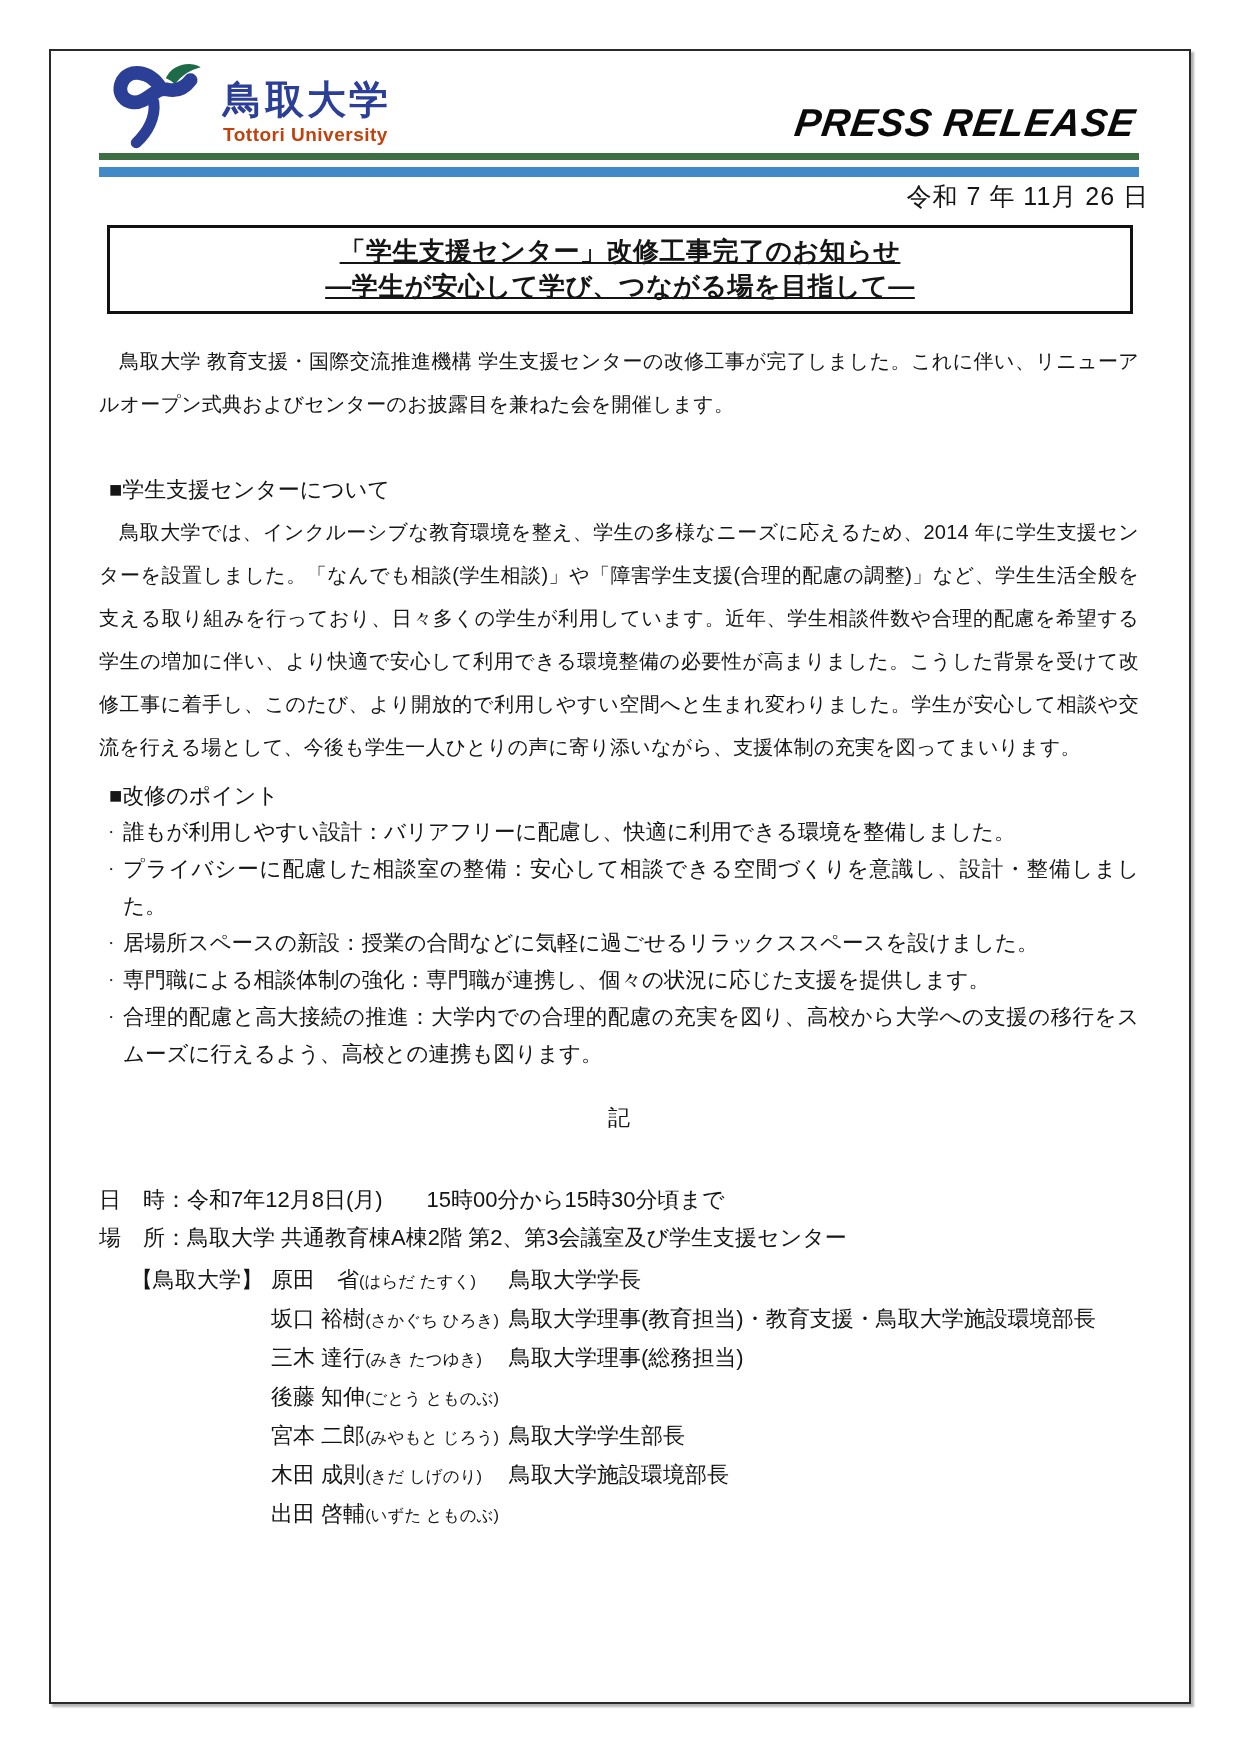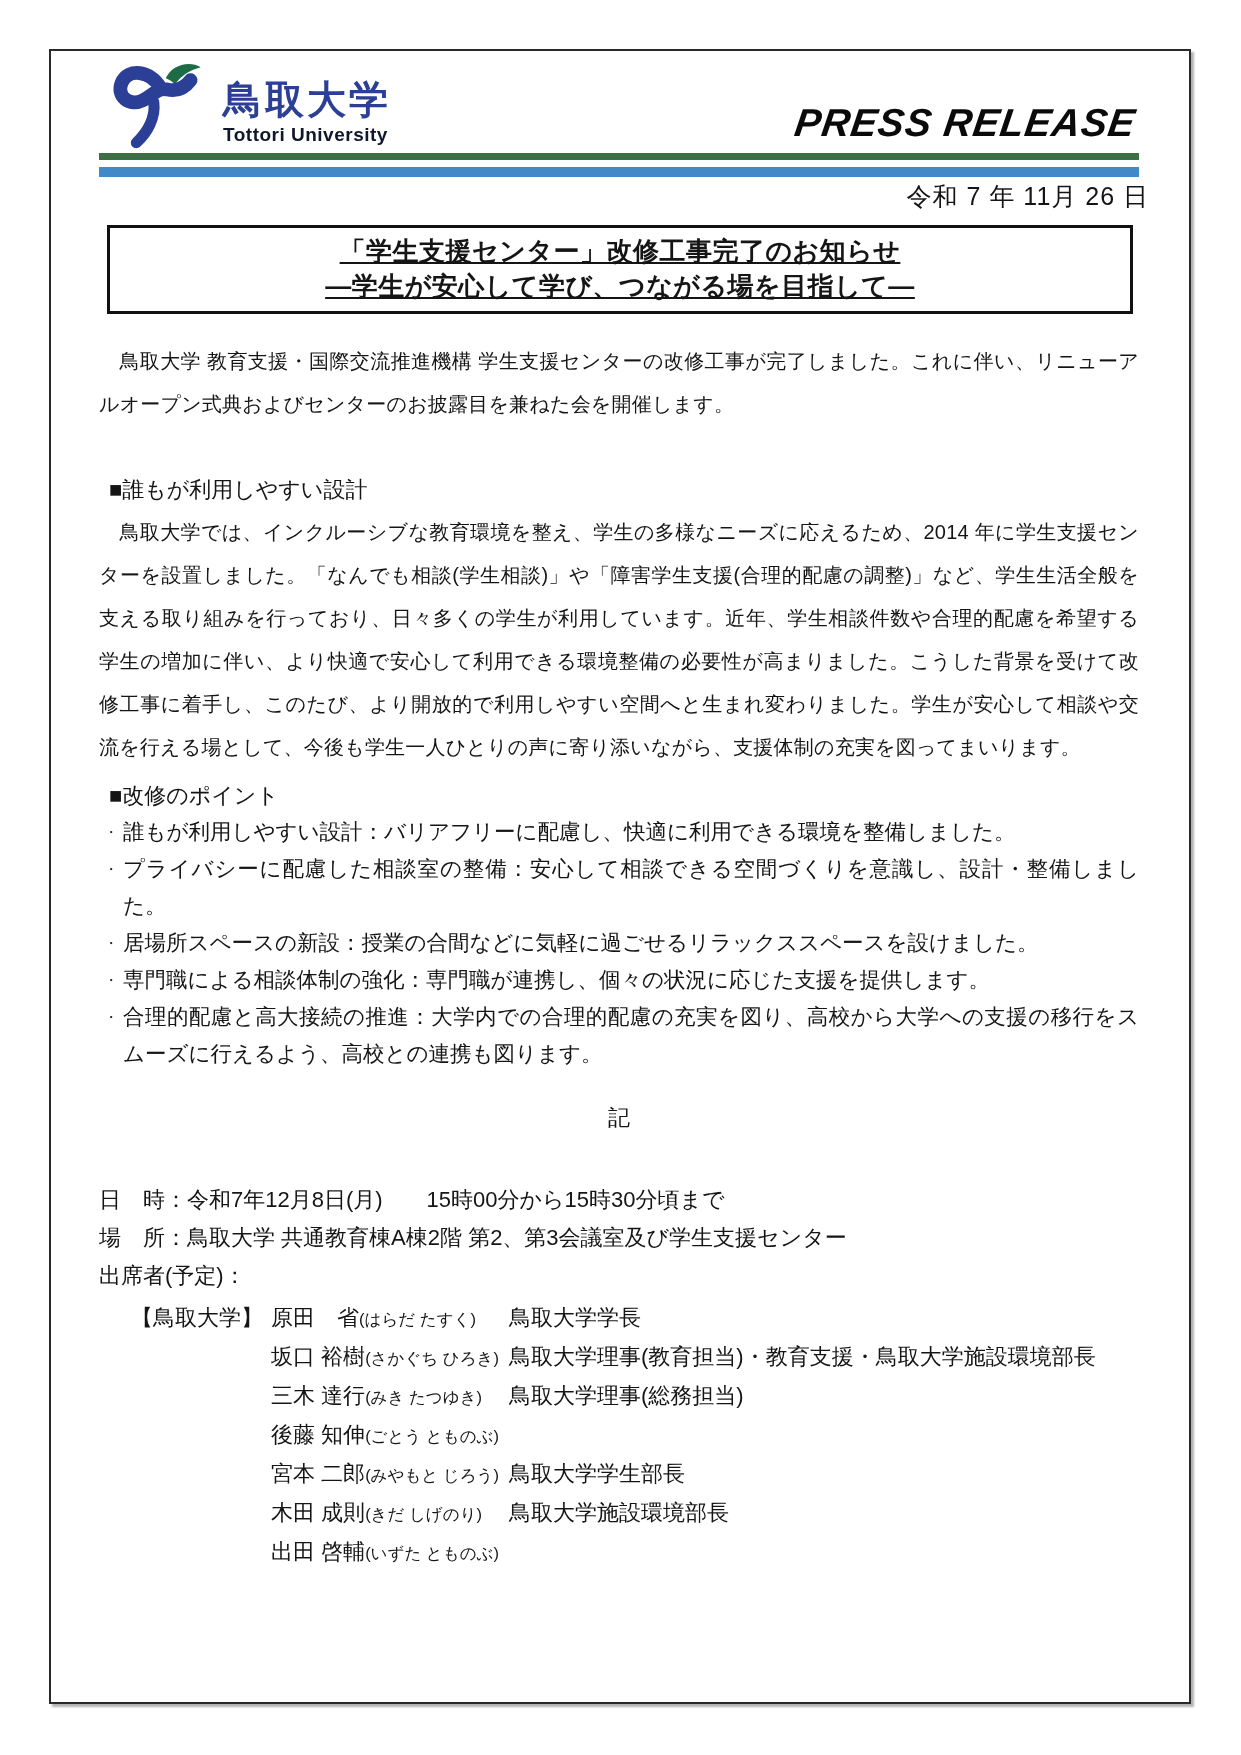--- a/index.html
+++ b/index.html
@@ -16,21 +16,21 @@
     border:2px solid #2a2a2a;
     box-shadow:3px 3px 2px rgba(0,0,0,0.30);
     overflow:hidden;
   }
   
   .header { position:relative; height:102px; }
   .logo { position:absolute; left:60px; top:8px; display:flex; align-items:flex-start; }
   .logo-mark { width:104px; height:92px; flex:none; }
   .logo-text { margin-left:8px; padding-top:18px; }
   .logo-jp { font-size:39px; font-weight:bold; color:#2b3f96; letter-spacing:3px; line-height:46px; }
-  .logo-en { font-size:19px; font-weight:bold; color:#0f172a; letter-spacing:0.5px; line-height:24px; }
+  .logo-en { font-size:19px; font-weight:bold; color:#c2410c; letter-spacing:0.5px; line-height:24px; }
   .press {
     position:absolute; right:54px; bottom:8px;
     font-size:39px; font-weight:bold; font-style:italic;
     letter-spacing:1px; transform:skewX(-8deg); color:#0a0a0a;
     white-space:nowrap;
   }
   
   .bar { margin-left:48px; margin-right:50px; }
   .bar-green { height:7px; background:#3d6e44; }
   .bar-blue  { height:10px; background:#4289c7; margin-top:7px; }
@@ -111,21 +111,21 @@
 
   <div class="date-line">令和 7 年 11月 26 日</div>
 
   <div class="title-box">
     <div>「学生支援センター」改修工事完了のお知らせ</div>
     <div>―学生が安心して学び、つながる場を目指して―</div>
   </div>
 
   <p class="para intro">　鳥取大学 教育支援・国際交流推進機構 学生支援センターの改修工事が完了しました。これに伴い、リニューアルオープン式典およびセンターのお披露目を兼ねた会を開催します。</p>
 
-  <div class="sec-heading about-heading">■誰もが利用しやすい設計</div>
+  <div class="sec-heading about-heading">■学生支援センターについて</div>
   <p class="para">　鳥取大学では、インクルーシブな教育環境を整え、学生の多様なニーズに応えるため、2014 年に学生支援センターを設置しました。「なんでも相談(学生相談)」や「障害学生支援(合理的配慮の調整)」など、学生生活全般を支える取り組みを行っており、日々多くの学生が利用しています。近年、学生相談件数や合理的配慮を希望する学生の増加に伴い、より快適で安心して利用できる環境整備の必要性が高まりました。こうした背景を受けて改修工事に着手し、このたび、より開放的で利用しやすい空間へと生まれ変わりました。学生が安心して相談や交流を行える場として、今後も学生一人ひとりの声に寄り添いながら、支援体制の充実を図ってまいります。</p>
 
   <div class="sec-heading points-heading">■改修のポイント</div>
   <ul class="bullets">
     <li>
       <span class="marker">・</span>
       <span class="btext">誰もが利用しやすい設計：バリアフリーに配慮し、快適に利用できる環境を整備しました。</span>
     </li>
     <li>
       <span class="marker">・</span>
@@ -146,23 +146,20 @@
   </ul>
 
   <div class="ki">記</div>
 
   <div class="details">
     <div class="detail-line">
       <span class="dlabel">日　時：</span><span>令和7年12月8日(月)　　15時00分から15時30分頃まで</span>
     </div>
     <div class="detail-line">
       <span class="dlabel">場　所：</span><span>鳥取大学 共通教育棟A棟2階 第2、第3会議室及び学生支援センター</span>
-    </div>
-    <div class="detail-line">
-      <span>出席者(予定)：</span>
     </div>
   </div>
 
   <div class="attendees">
     <div class="att-row">
       <div class="att-group">【鳥取大学】</div>
       <div class="att-name"><span>原田　省</span><span class="kana">(はらだ たすく)</span></div>
       <div class="att-title">鳥取大学学長</div>
     </div>
     <div class="att-row">

